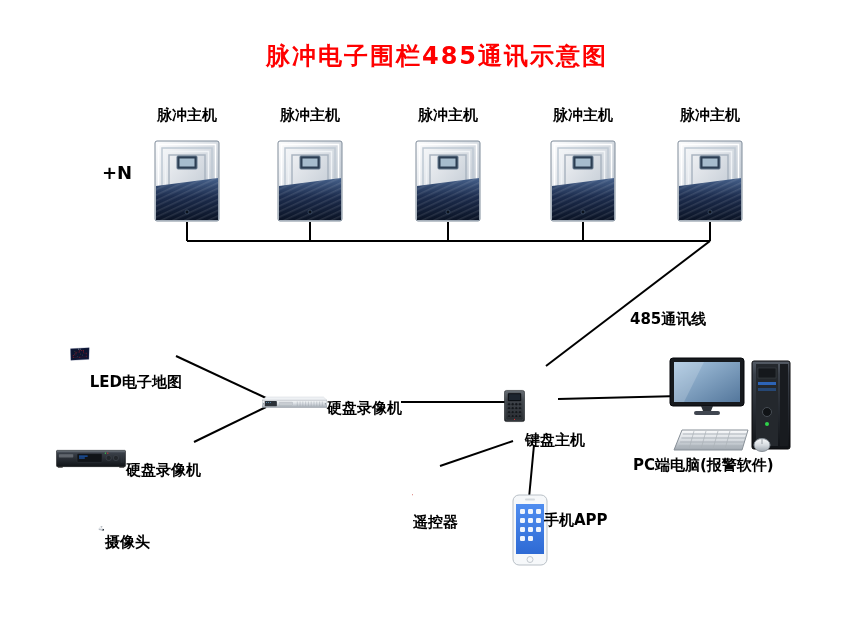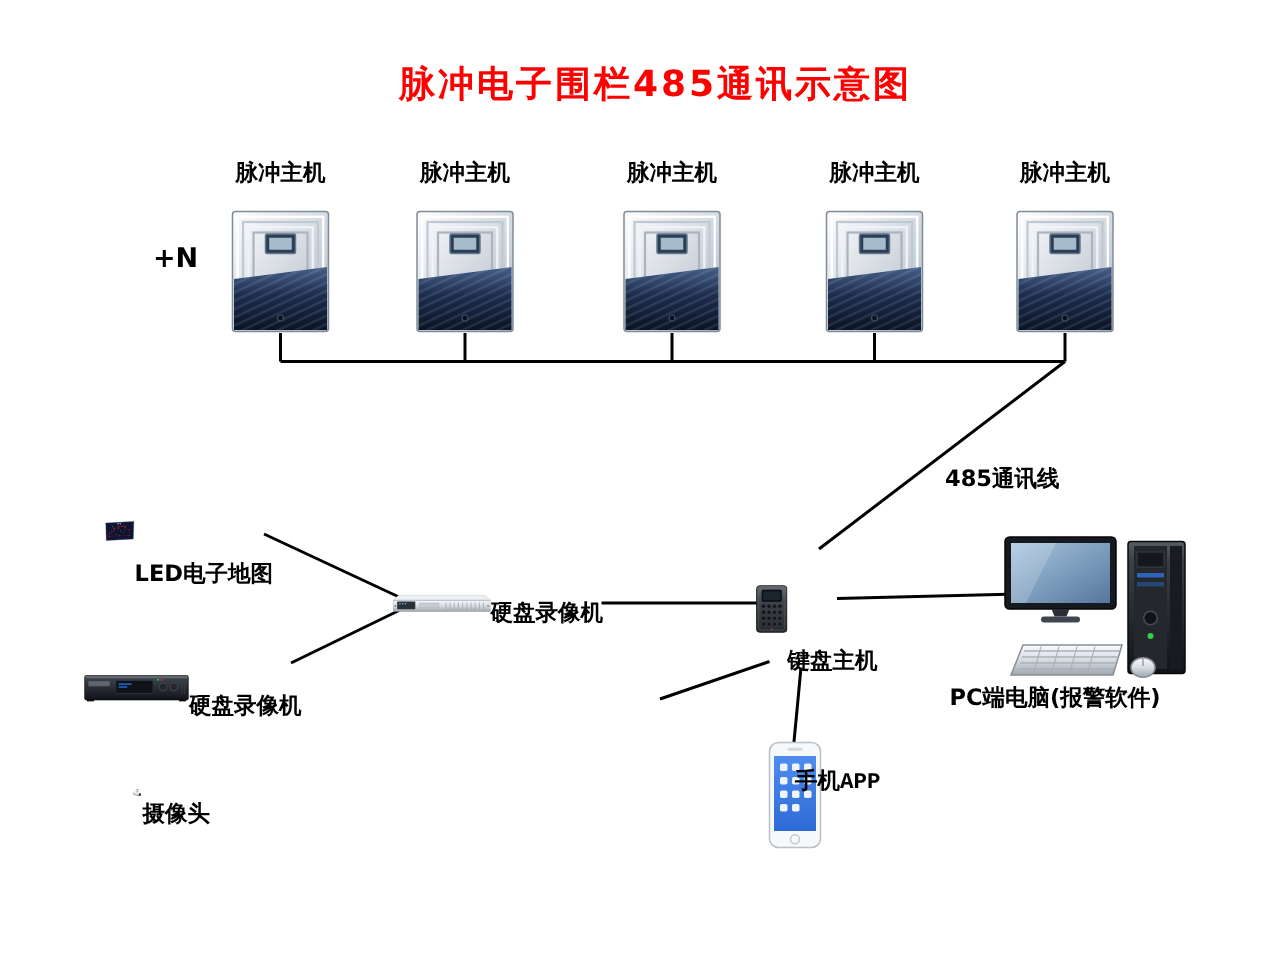--- a/index.html
+++ b/index.html
@@ -35,21 +35,21 @@
   .host .label{margin-bottom:15px;}
   .slot{width:66px;height:82px;}
   .slot svg{width:66px;height:82px;display:block;}
   .dev{
     position:absolute;z-index:2;
     display:flex;flex-direction:row;align-items:flex-end;
   }
   .dev svg{display:block;}
   .abs{position:absolute;z-index:2;}
   .pc-label{left:633px;top:456px;width:200px;text-align:left;}
-  .phone-label{left:530px;top:511px;font-family:Liberation Mono, monospace;}
+  .phone-label{left:544px;top:511px;}
 </style>
 </head>
 <body>
 
 <div id="canvas">
 
   <svg width="0" height="0" style="position:absolute" aria-hidden="true">
     <defs>
       <linearGradient id="g-frame" x1="0" y1="0" x2="1" y2="1">
         <stop offset="0" stop-color="#fdfdfe"></stop>
@@ -287,21 +287,21 @@
       <g stroke="#3c4249" stroke-width="1">
           <line x1="136" y1="12" x2="136" y2="32"></line>
           <line x1="140" y1="12" x2="140" y2="32"></line>
         </g>
       <rect x="4" y="40" width="10" height="2" fill="#111111"></rect>
         <rect x="132" y="40" width="10" height="2" fill="#111111"></rect>
     </svg>
     <div class="label" style="margin-top:2px">硬盘录像机</div>
   </div>
 
-  <div class="dev" style="left:88px;top:506px;width:52px">
+  <div class="dev" style="left:98px;top:506px;width:52px">
     <svg width="52" height="46" viewBox="0 0 52 46">
       <g fill="#9aa2aa">
         <rect x="18" y="1" width="16" height="3" rx="1"></rect>
         <rect x="24" y="3" width="4" height="9"></rect>
         <rect x="21" y="11" width="10" height="3" rx="1"></rect>
       </g>
       <g transform="rotate(14 26 28)">
         <rect x="6" y="18" width="32" height="15" rx="3" fill="url(#g-silver)" stroke="#7b838b" stroke-width="1"></rect>
         <rect x="34" y="19.5" width="9" height="12" rx="2" fill="#2e3338"></rect>
         <circle cx="39" cy="25.5" r="4" fill="#0c0f12"></circle>
@@ -334,20 +334,35 @@
         <circle cx="14" cy="72" r="4"></circle>
           <circle cx="24" cy="72" r="4"></circle>
           <circle cx="34" cy="72" r="4"></circle>
           <circle cx="44" cy="72" r="4"></circle>
       </g>
       <circle cx="29" cy="81" r="1.5" fill="#d33"></circle>
     </svg>
     <div class="label" style="margin-top:4px">键盘主机</div>
   </div>
 
+  <div class="dev" style="left:412px;top:458px;width:46px">
+    <svg width="46" height="74" viewBox="0 0 46 74">
+      <circle cx="26" cy="62" r="8" fill="none" stroke="#98a0a8" stroke-width="3"></circle>
+      <circle cx="22" cy="50" r="4" fill="none" stroke="#8a929a" stroke-width="2.5"></circle>
+      <rect x="5" y="1" width="32" height="46" rx="7" fill="url(#g-red)" stroke="#8c120c" stroke-width="1"></rect>
+      <rect x="8.5" y="4.5" width="25" height="39" rx="5" fill="none" stroke="#ffffff" stroke-width="1.5" opacity="0.55"></rect>
+      <g fill="#f7f8f9" stroke="#d0d4d8" stroke-width="0.6">
+        <rect x="12" y="11" width="8" height="8" rx="2"></rect>
+          <rect x="23" y="11" width="8" height="8" rx="2"></rect>
+        <rect x="12" y="24" width="8" height="8" rx="2"></rect>
+          <rect x="23" y="24" width="8" height="8" rx="2"></rect>
+      </g>
+    </svg>
+    <div class="label" style="margin-top:2px">遥控器</div>
+  </div>
 
   <div class="dev" style="left:512px;top:494px;width:36px">
     <svg width="36" height="72" viewBox="0 0 36 72">
       <rect x="1" y="1" width="34" height="70" rx="6" fill="#f6f8fa" stroke="#b9c0c7" stroke-width="1"></rect>
       <rect x="13" y="4.5" width="10" height="2" rx="1" fill="#d4d9de"></rect>
       <rect x="4" y="10" width="28" height="50" fill="url(#g-blue-screen)"></rect>
       <g fill="#ffffff" opacity="0.92">
         <rect x="8" y="15" width="5" height="5" rx="1.2"></rect>
           <rect x="16" y="15" width="5" height="5" rx="1.2"></rect>
           <rect x="24" y="15" width="5" height="5" rx="1.2"></rect>

